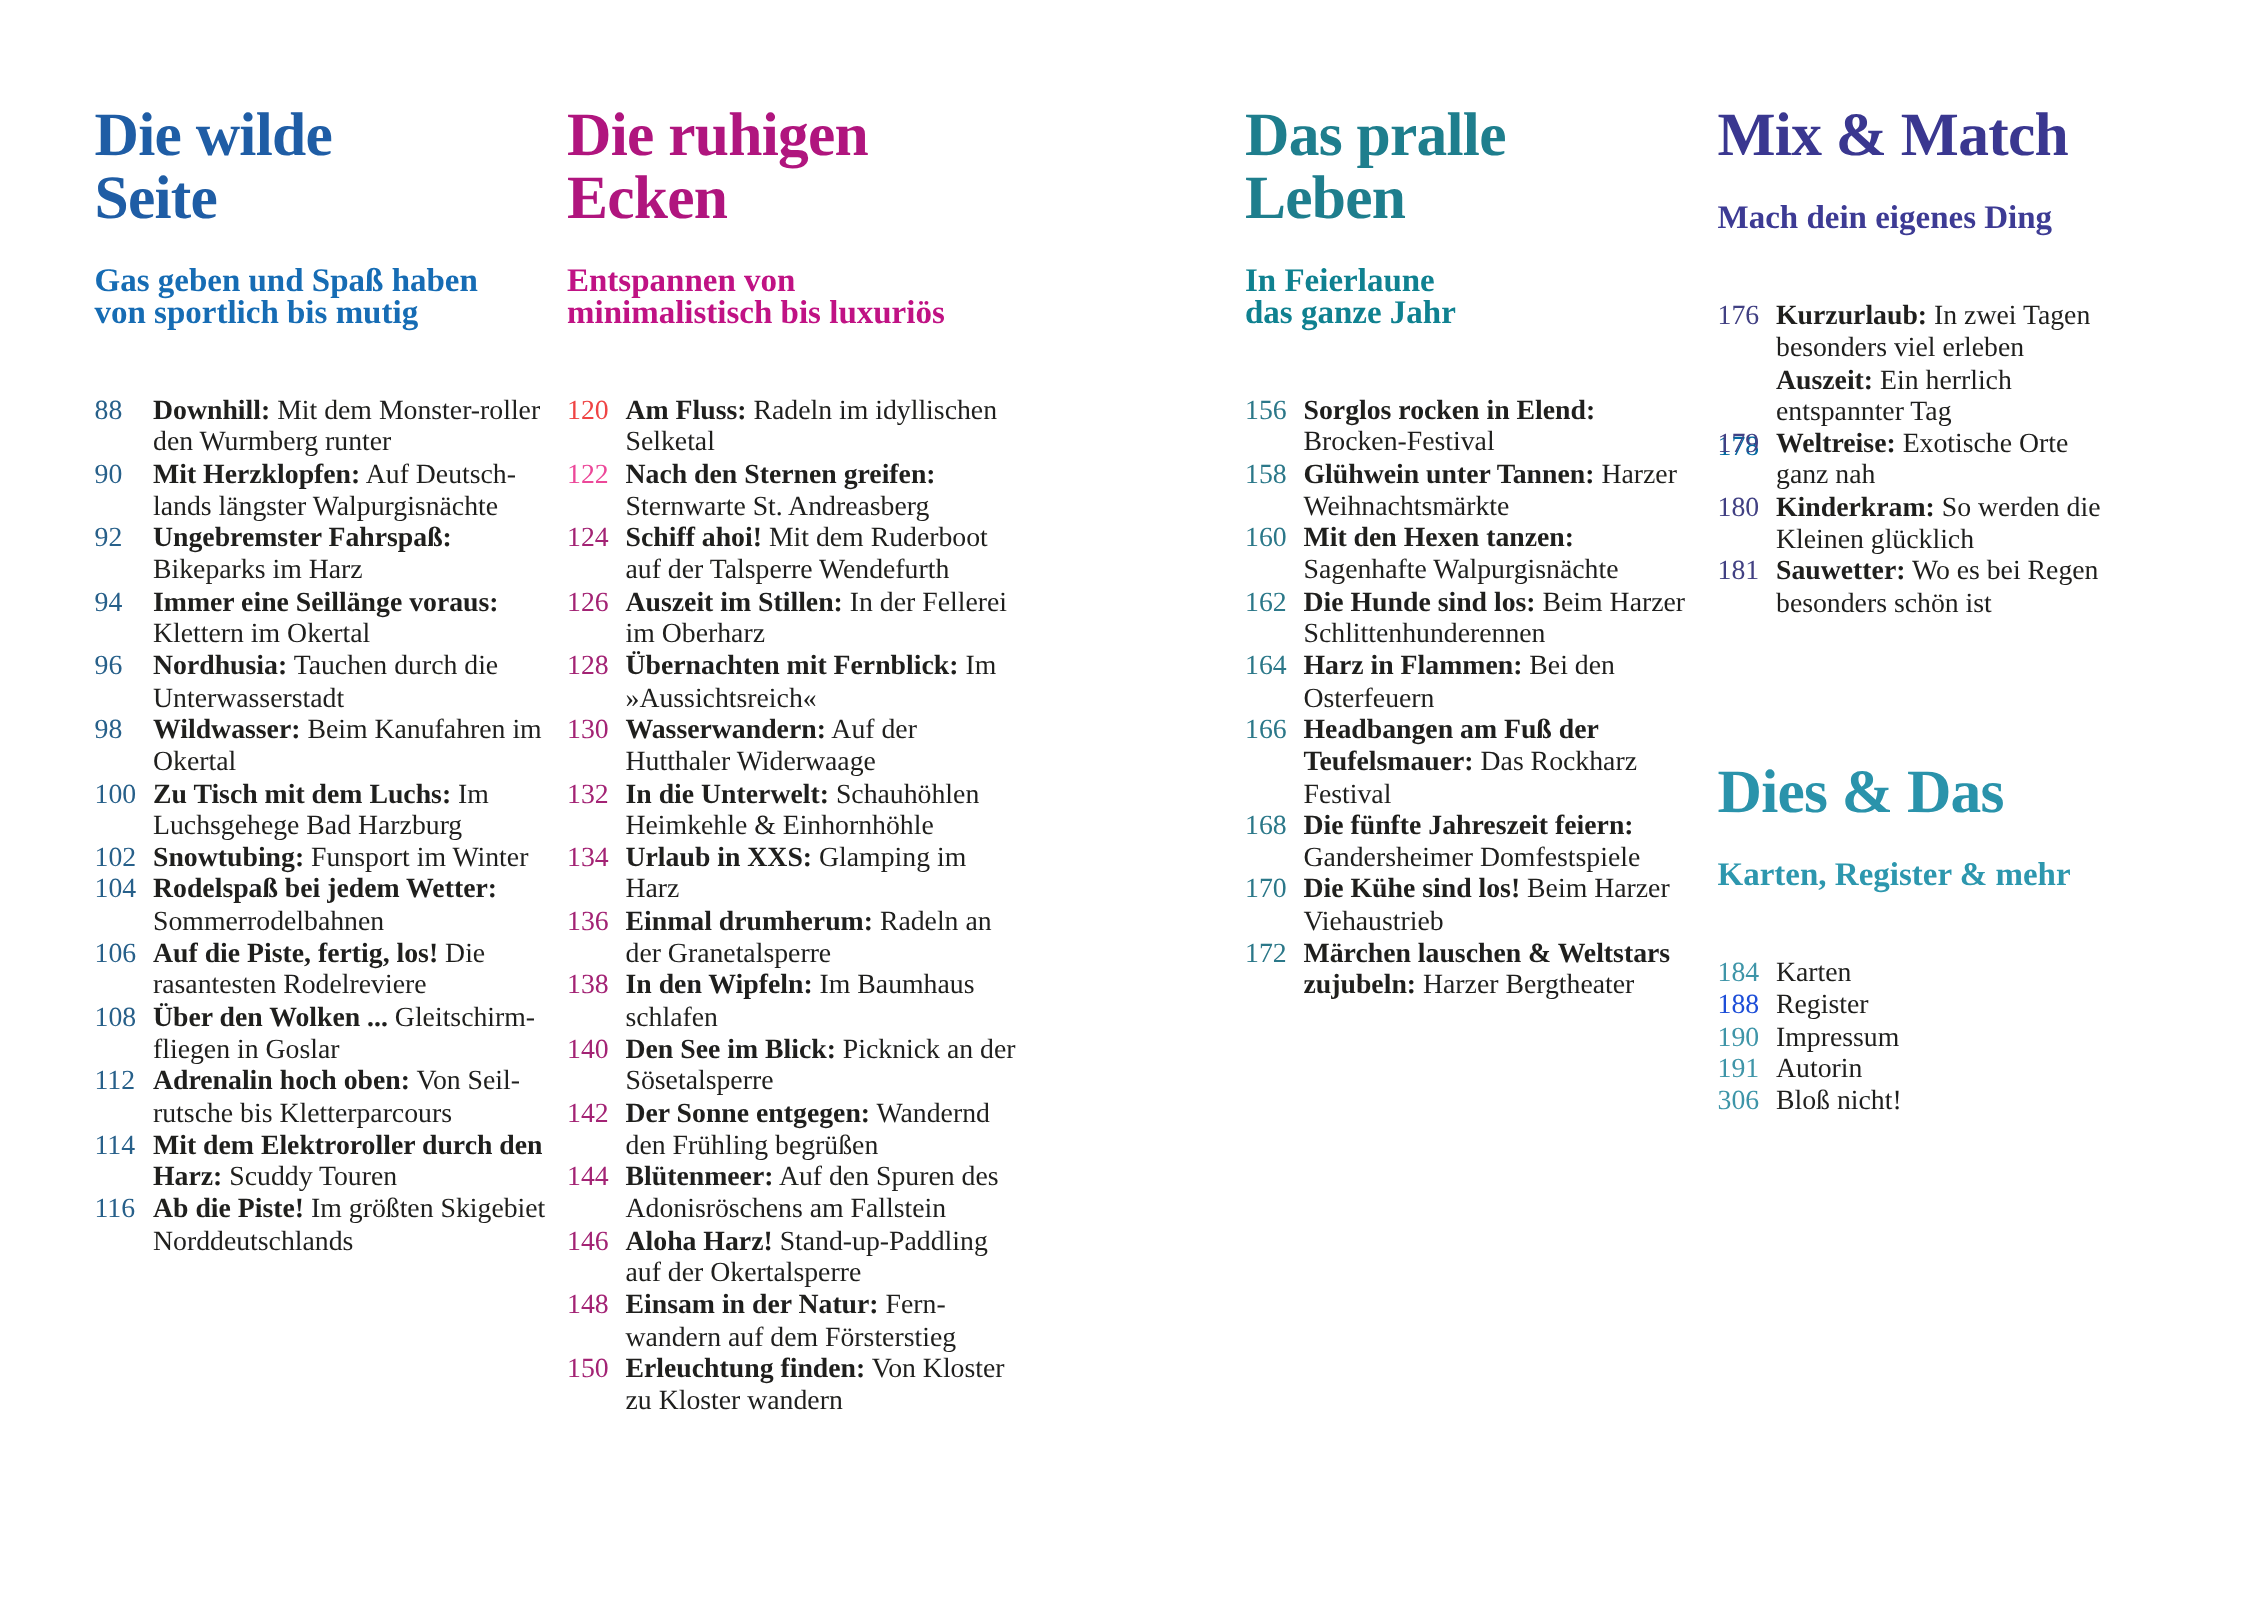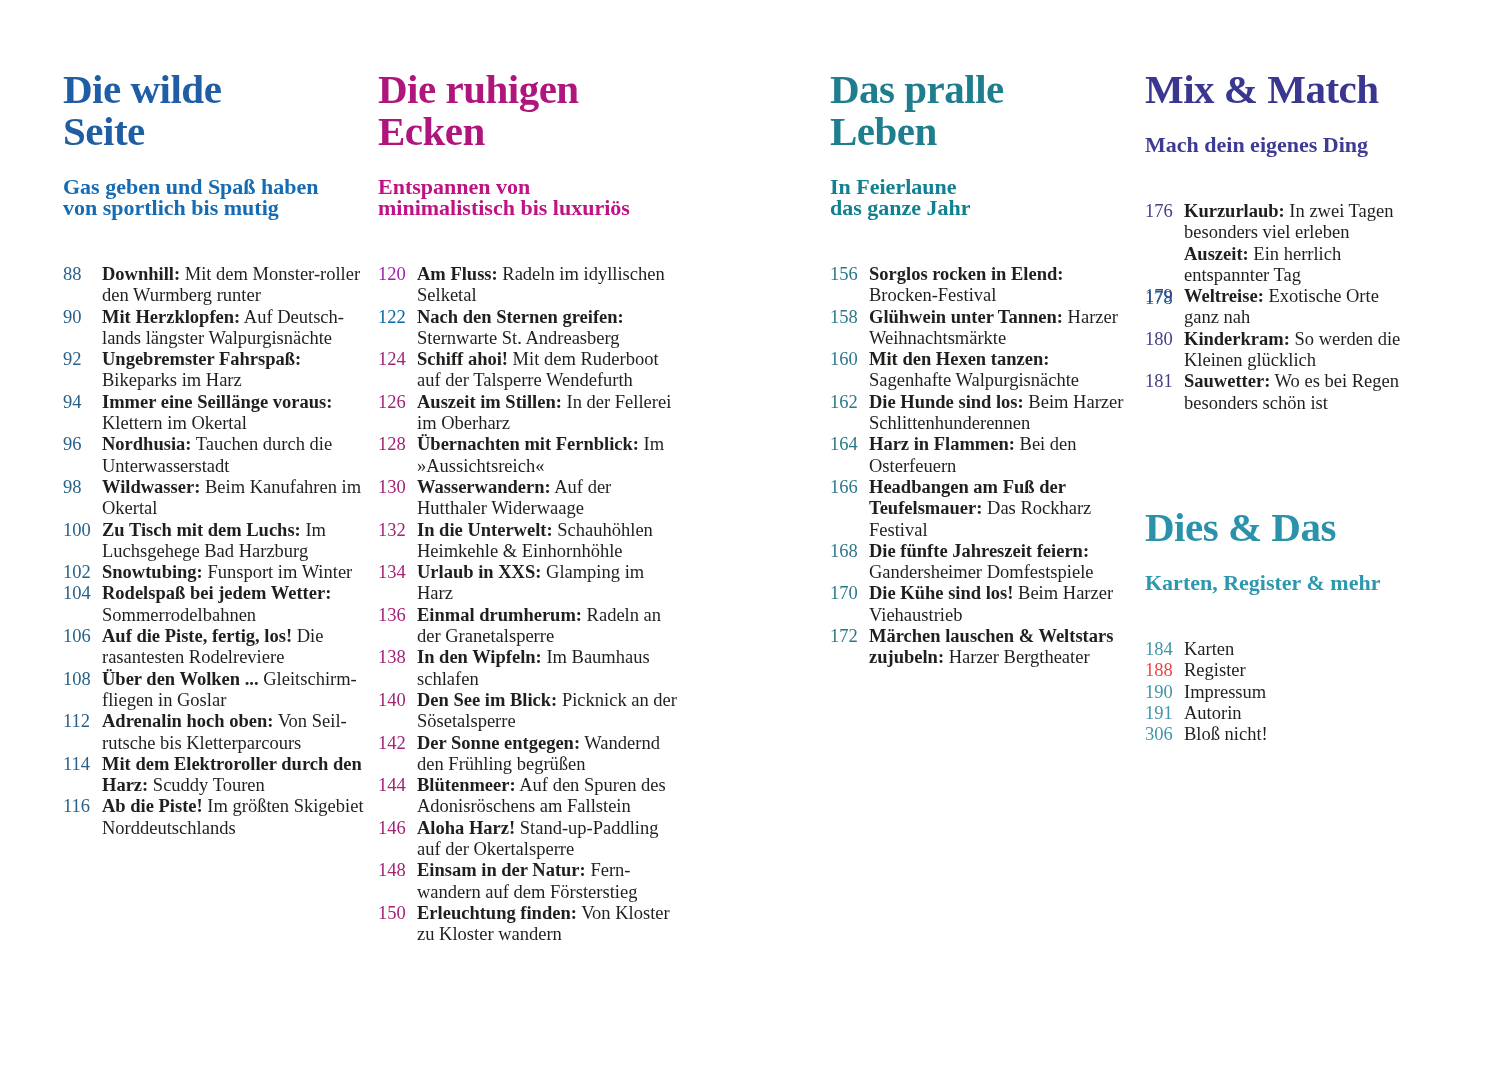--- a/index.html
+++ b/index.html
@@ -70,22 +70,22 @@
         </div>
       </section>
     </div>
   <div class="column c2">
       <section class="section">
         <h1 class="sec-title" style="color: rgb(176, 21, 126);">Die ruhigen
 Ecken</h1>
         <h2 class="sec-sub" style="color: rgb(192, 18, 132);">Entspannen von
 minimalistisch bis luxuriös</h2>
         <div class="toc-list">
-          <div class="toc-item"><span class="toc-num" style="color: #a21caf;">120</span><span class="toc-lead">Am Fluss:</span> <span class="toc-rest">Radeln im idyllischen Selketal</span></div>
-          <div class="toc-item"><span class="toc-num" style="color: #0369a1;">122</span><span class="toc-lead">Nach den Sternen greifen:</span> <span class="toc-rest">Sternwarte St. Andreasberg</span></div>
+          <div class="toc-item"><span class="toc-num" style="color: #ef4444;">120</span><span class="toc-lead">Am Fluss:</span> <span class="toc-rest">Radeln im idyllischen Selketal</span></div>
+          <div class="toc-item"><span class="toc-num" style="color: #ec4899;">122</span><span class="toc-lead">Nach den Sternen greifen:</span> <span class="toc-rest">Sternwarte St. Andreasberg</span></div>
           <div class="toc-item"><span class="toc-num" style="color: rgb(163, 35, 116);">124</span><span class="toc-lead">Schiff ahoi!</span> <span class="toc-rest">Mit dem Ruderboot auf der Talsperre Wendefurth</span></div>
           <div class="toc-item"><span class="toc-num" style="color: rgb(163, 35, 116);">126</span><span class="toc-lead">Auszeit im Stillen:</span> <span class="toc-rest">In der Fellerei im Oberharz</span></div>
           <div class="toc-item"><span class="toc-num" style="color: rgb(163, 35, 116);">128</span><span class="toc-lead">Übernachten mit Fernblick:</span> <span class="toc-rest">Im »Aussichtsreich«</span></div>
           <div class="toc-item"><span class="toc-num" style="color: rgb(163, 35, 116);">130</span><span class="toc-lead">Wasserwandern:</span> <span class="toc-rest">Auf der Hutthaler Widerwaage</span></div>
           <div class="toc-item"><span class="toc-num" style="color: rgb(163, 35, 116);">132</span><span class="toc-lead">In die Unterwelt:</span> <span class="toc-rest">Schauhöhlen Heimkehle &amp; Einhornhöhle</span></div>
           <div class="toc-item"><span class="toc-num" style="color: rgb(163, 35, 116);">134</span><span class="toc-lead">Urlaub in XXS:</span> <span class="toc-rest">Glamping im Harz</span></div>
           <div class="toc-item"><span class="toc-num" style="color: rgb(163, 35, 116);">136</span><span class="toc-lead">Einmal drumherum:</span> <span class="toc-rest">Radeln an der Granetalsperre</span></div>
           <div class="toc-item"><span class="toc-num" style="color: rgb(163, 35, 116);">138</span><span class="toc-lead">In den Wipfeln:</span> <span class="toc-rest">Im Baumhaus schlafen</span></div>
           <div class="toc-item"><span class="toc-num" style="color: rgb(163, 35, 116);">140</span><span class="toc-lead">Den See im Blick:</span> <span class="toc-rest">Picknick an der Sösetalsperre</span></div>
           <div class="toc-item"><span class="toc-num" style="color: rgb(163, 35, 116);">142</span><span class="toc-lead">Der Sonne entgegen:</span> <span class="toc-rest">Wandernd den Frühling begrüßen</span></div>
@@ -125,20 +125,20 @@
           <div class="toc-item"><span class="toc-num" style="color: rgb(65, 64, 131);">179</span><span class="toc-lead">Weltreise:</span> <span class="toc-rest">Exotische Orte ganz nah</span></div>
           <div class="toc-item"><span class="toc-num" style="color: rgb(65, 64, 131);">180</span><span class="toc-lead">Kinderkram:</span> <span class="toc-rest">So werden die Kleinen glücklich</span></div>
           <div class="toc-item"><span class="toc-num" style="color: rgb(65, 64, 131);">181</span><span class="toc-lead">Sauwetter:</span> <span class="toc-rest">Wo es bei Regen besonders schön ist</span></div>
         </div>
       </section>
       <section class="section">
         <h1 class="sec-title" style="color: rgb(42, 147, 171);">Dies &amp; Das</h1>
         <h2 class="sec-sub" style="color: rgb(45, 151, 174);">Karten, Register &amp; mehr</h2>
         <div class="toc-list">
           <div class="toc-item"><span class="toc-num" style="color: rgb(62, 149, 168);">184</span><span class="toc-rest">Karten</span></div>
-          <div class="toc-item"><span class="toc-num" style="color: #ef4444;">188</span><span class="toc-rest">Register</span></div>
+          <div class="toc-item"><span class="toc-num" style="color: #1d4ed8;">188</span><span class="toc-rest">Register</span></div>
           <div class="toc-item"><span class="toc-num" style="color: rgb(62, 149, 168);">190</span><span class="toc-rest">Impressum</span></div>
           <div class="toc-item"><span class="toc-num" style="color: rgb(62, 149, 168);">191</span><span class="toc-rest">Autorin</span></div>
           <div class="toc-item"><span class="toc-num" style="color: rgb(62, 149, 168);">306</span><span class="toc-rest">Bloß nicht!</span></div>
         </div>
       </section>
     </div>
 </div>
 
 </body></html>

